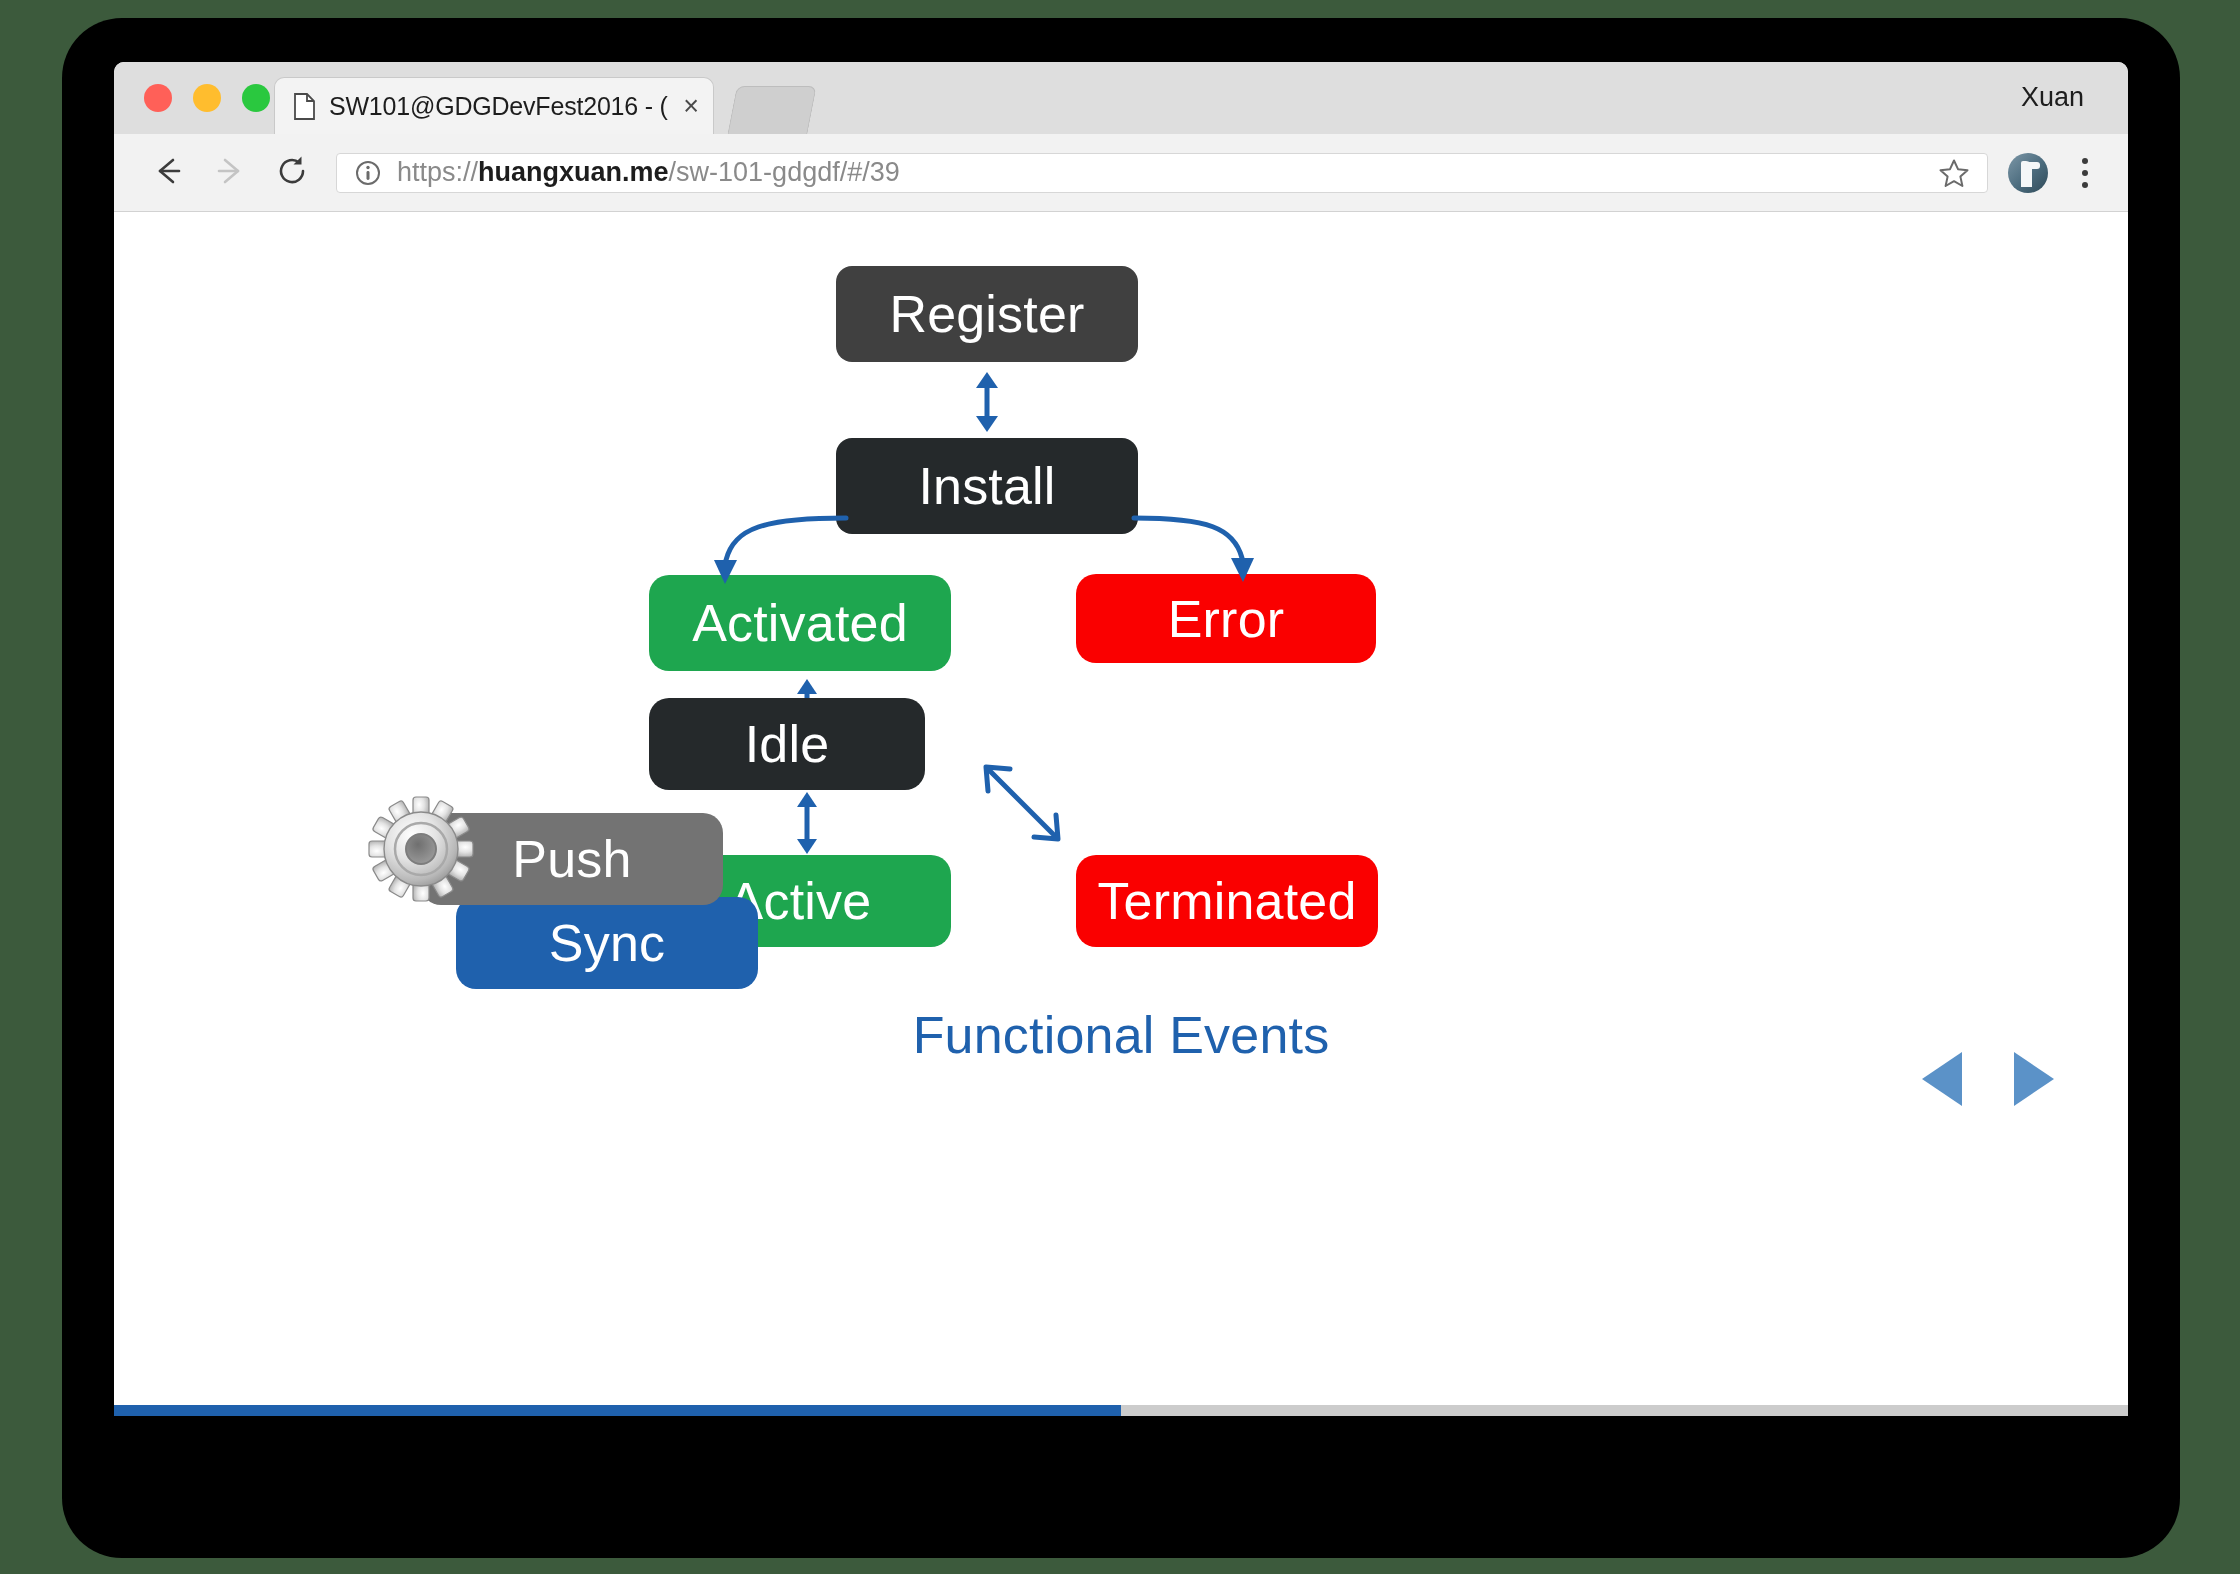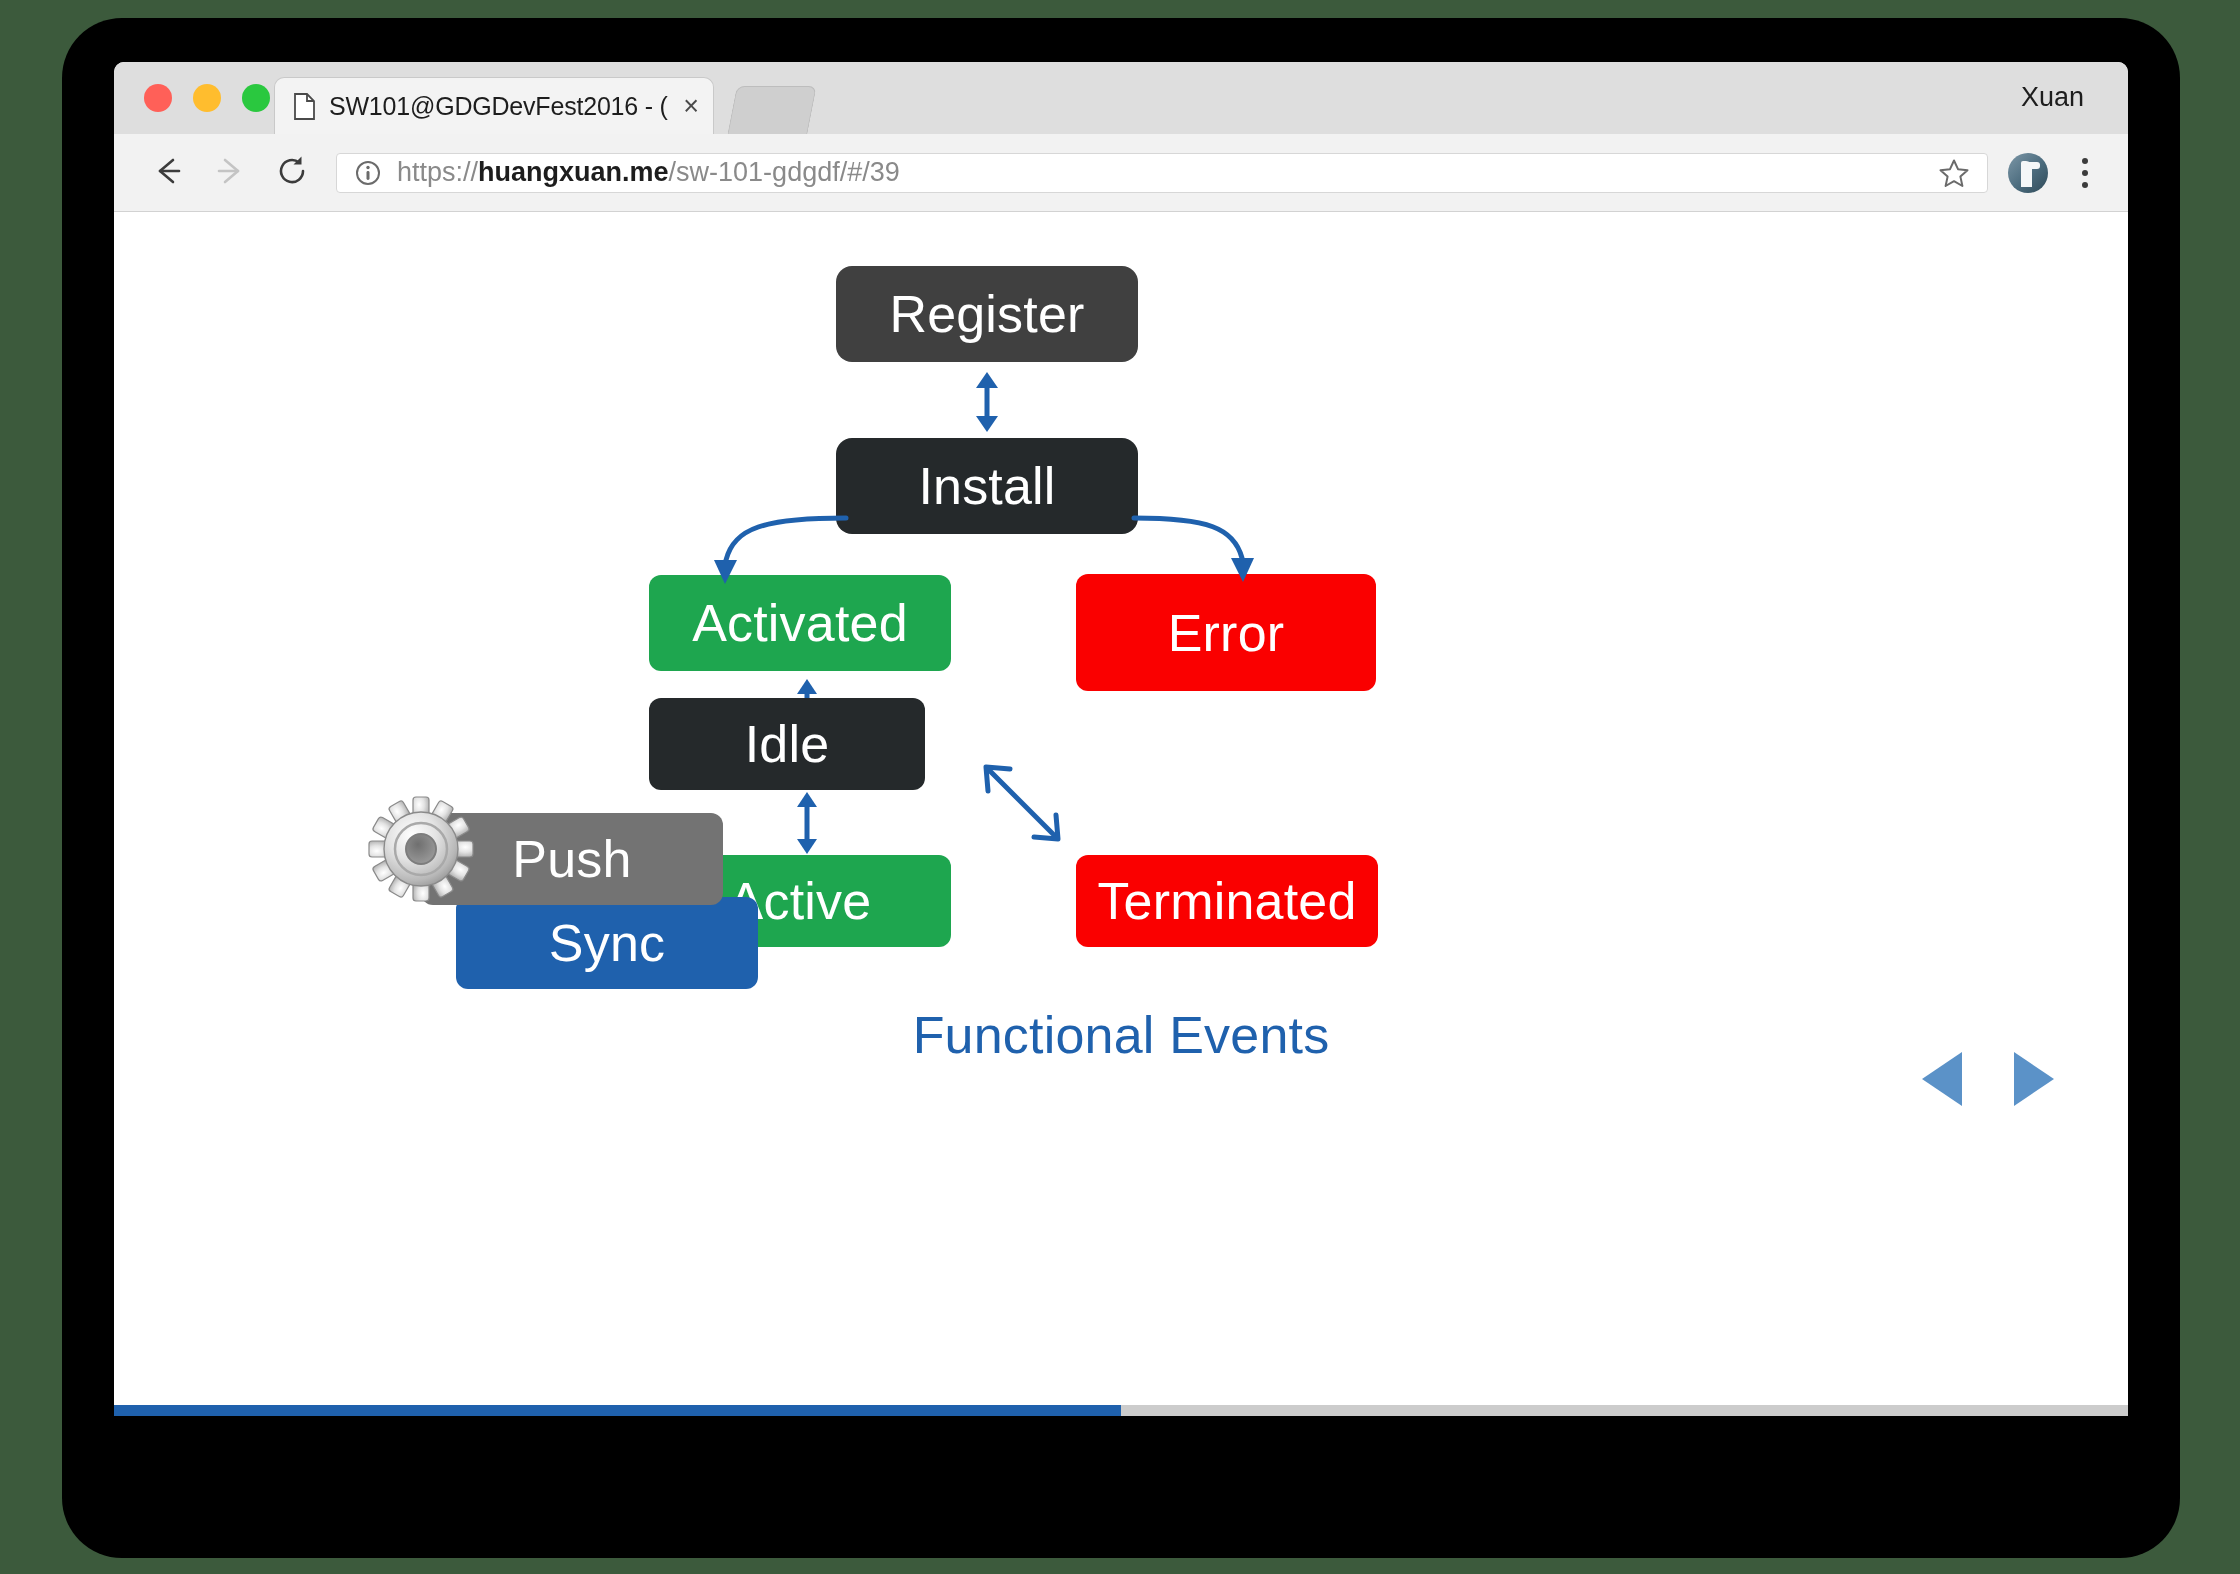--- a/index.html
+++ b/index.html
@@ -260,36 +260,36 @@
     width: 2014px;
     height: 1204px;
   }
 
   
   .node {
     position: absolute;
     display: flex;
     align-items: center;
     justify-content: center;
-    border-radius: 12px;
+    border-radius: 20px;
     color: #ffffff;
     font-size: 52px;
     letter-spacing: 0.2px;
     box-sizing: border-box;
   }
   .node.dark  { background: #25292b; }
   .node.green { background: #1ea64f; }
   .node.red   { background: #fa0000; }
   .node.blue  { background: #1f61ad; }
 
   
   .n-register  { left: 722px; top:  54px; width: 302px; height: 96px;  border-radius: 16px; }
   .n-install   { left: 722px; top: 226px; width: 302px; height: 96px;  border-radius: 16px; }
   .n-activated { left: 535px; top: 363px; width: 302px; height: 96px;  }
-  .n-error     { left: 962px; top: 362px; width: 300px; height: 117px;  }
+  .n-error     { left: 962px; top: 362px; width: 300px; height: 89px;  }
   .n-idle      { left: 535px; top: 486px; width: 276px; height: 92px;  z-index: 4; }
   .n-active    { left: 535px; top: 643px; width: 302px; height: 92px;  z-index: 2; }
   .n-terminated{ left: 962px; top: 643px; width: 302px; height: 92px;  }
 
   .n-fetch     { left: 270px; top: 518px; width: 302px; height: 92px;  z-index: 3; }
   .n-push      { left: 307px; top: 601px; width: 302px; height: 92px;  z-index: 5; }
   .n-sync      { left: 342px; top: 685px; width: 302px; height: 92px;  z-index: 3; }
 
   
   .gear-icon {

